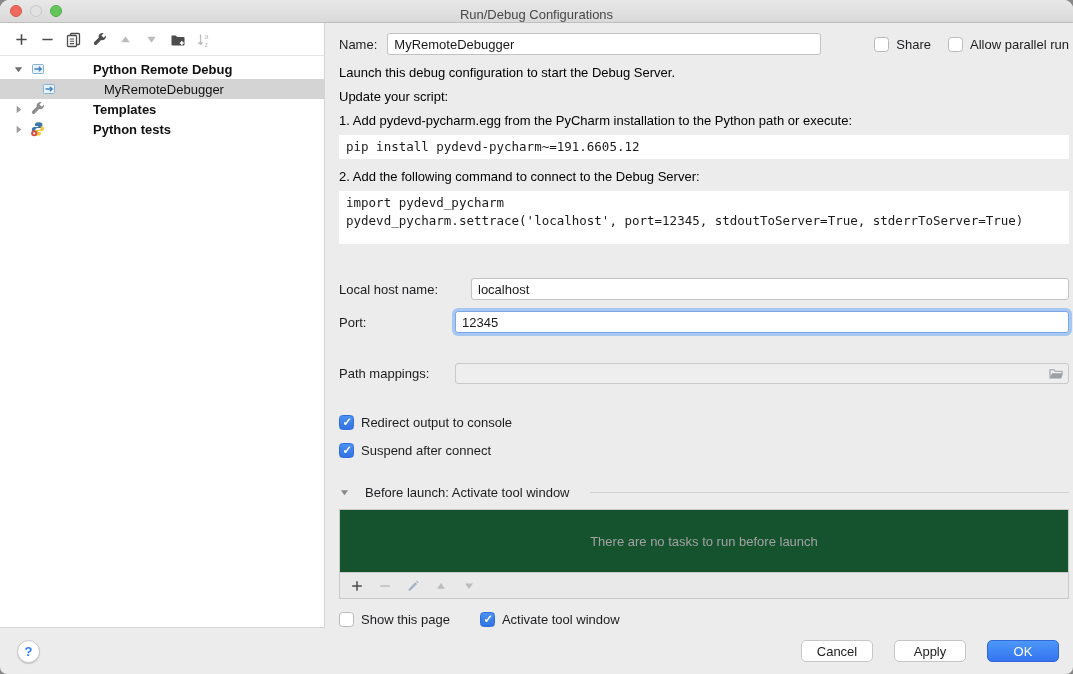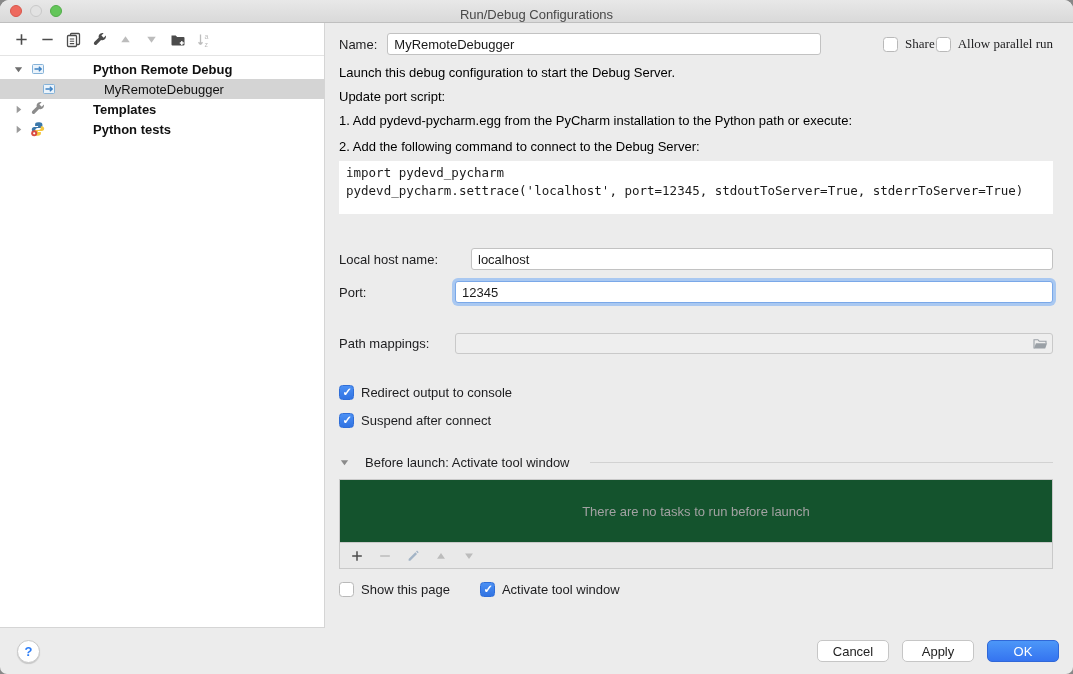--- a/index.html
+++ b/index.html
@@ -25,27 +25,27 @@
   .tbi{width:17px;height:17px;display:flex;align-items:center;justify-content:center;}
   .tree{padding-top:3px;}
   .trow{display:flex;align-items:center;height:20px;padding-left:13px;cursor:default;}
   .trow.selected{background:#d4d4d4;}
   .trow.child{padding-left:41px;}
   .tri{width:17px;display:flex;align-items:center;flex:none;}
   .ticon{width:16px;height:16px;margin-right:5px;flex:none;}
   .tlabel{font-weight:bold;color:#111;padding-left:42px;}
   .tlabel.normal{font-weight:normal;}
   
-  .main{position:absolute;left:326px;top:23px;right:0;bottom:46px;padding:10px 20px 0 13px;overflow:hidden;}
+  .main{position:absolute;left:326px;top:23px;right:0;bottom:46px;padding:10px 4px 0 13px;overflow:hidden;}
   .name-row{display:flex;align-items:center;}
   .name-row .lbl{margin-right:10px;}
   input.text{height:22px;border:1px solid #c2c2c2;border-radius:3px;background:#fff;
     font:13px "Liberation Sans",sans-serif;color:#1a1a1a;padding:0 6px;outline:none;}
   .name-input{width:434px;}
-  .hdr-checks{margin-left:auto;display:flex;gap:1px;align-items:center;font-family:Liberation Serif, serif;}
+  .hdr-checks{margin-left:auto;display:flex;gap:17px;align-items:center;}
   .cbrow{display:flex;align-items:center;gap:7px;}
   .cb{width:15px;height:15px;border-radius:3.5px;background:#fff;border:1px solid #b9b9b9;position:relative;flex:none;}
   .cb.checked{background:linear-gradient(#4b90f4,#3173e2);border:1px solid #2f6ed8;}
   .cb.checked::after{content:"✓";position:absolute;left:2.5px;top:-1px;color:#fff;font-size:11.5px;font-weight:bold;}
   .hint{margin:8px 0 0 0;line-height:16px;color:#000000;}
   .hint.first{margin-top:10px;}
   .hint.after-code{margin-top:10px;}
   .code{background:#fff;font-family:"DejaVu Sans Mono",monospace;font-size:12.5px;color:#1b1b1b;
     padding:3px 7px;margin-top:6px;line-height:18px;white-space:pre;}
   .code.tall{padding-bottom:14px;}
@@ -64,21 +64,21 @@
   .task-box{margin-top:9px;border:1px solid #c9c9c9;background:#14532d;height:64px;
     display:flex;align-items:center;justify-content:center;color:#a2a2a2;}
   .task-toolbar{border:1px solid #c9c9c9;border-top:none;height:26px;background:#e9e9e9;
     display:flex;align-items:center;gap:14px;padding-left:10px;}
   .page-checks{display:flex;align-items:center;gap:30px;margin-top:13px;}
   
   .footer{position:absolute;left:0;right:0;bottom:0;height:46px;display:flex;align-items:center;padding:0 14px;}
   .help-btn{width:23px;height:23px;border-radius:50%;background:#fff;border:1px solid #c9c9c9;
     color:#2a7cf7;font-weight:bold;font-size:13px;display:flex;align-items:center;justify-content:center;
     box-shadow:0 1px 1px rgba(0,0,0,.15);cursor:default;margin-left:3px;}
-  .btns{margin-left:auto;display:flex;gap:13px;align-items:center;}
+  .btns{margin-left:auto;display:flex;gap:21px;align-items:center;}
   .btn{min-width:72px;height:22px;border-radius:5px;border:1px solid #c6c6c6;background:#fff;
     font:13px "Liberation Sans",sans-serif;color:#222;display:flex;align-items:center;justify-content:center;
     padding:0 12px;cursor:default;}
   .btn.primary{background:linear-gradient(#4c97f8,#3574f0);border-color:#3068d8;color:#fff;}
   svg{display:block;}
 </style>
 </head>
 <body>
 
 <div class="window">
@@ -208,22 +208,23 @@
           <span>Share</span>
         </span>
         <span class="cbrow">
           <span class="cb"></span>
           <span>Allow parallel run</span>
         </span>
       </div>
     </div>
 
     <div class="hint first">Launch this debug configuration to start the Debug Server.</div>
-    <div class="hint">Update port script:</div>
+    <div class="hint">Update your script:</div>
     <div class="hint">1. Add pydevd-pycharm.egg from the PyCharm installation to the Python path or execute:</div>
+    <div class="code">pip install pydevd-pycharm~=191.6605.12</div>
     <div class="hint after-code">2. Add the following command to connect to the Debug Server:</div>
     <div class="code tall"><span>import pydevd_pycharm</span><br><span>pydevd_pycharm.settrace('localhost', port=12345, stdoutToServer=True, stderrToServer=True)</span></div>
 
     <div class="frow gap-big">
       <span class="flabel">Local host name:</span>
       <input class="text" type="text" value="localhost" style="">
     </div>
 
     <div class="frow">
       <span class="flabel">Port:</span>

